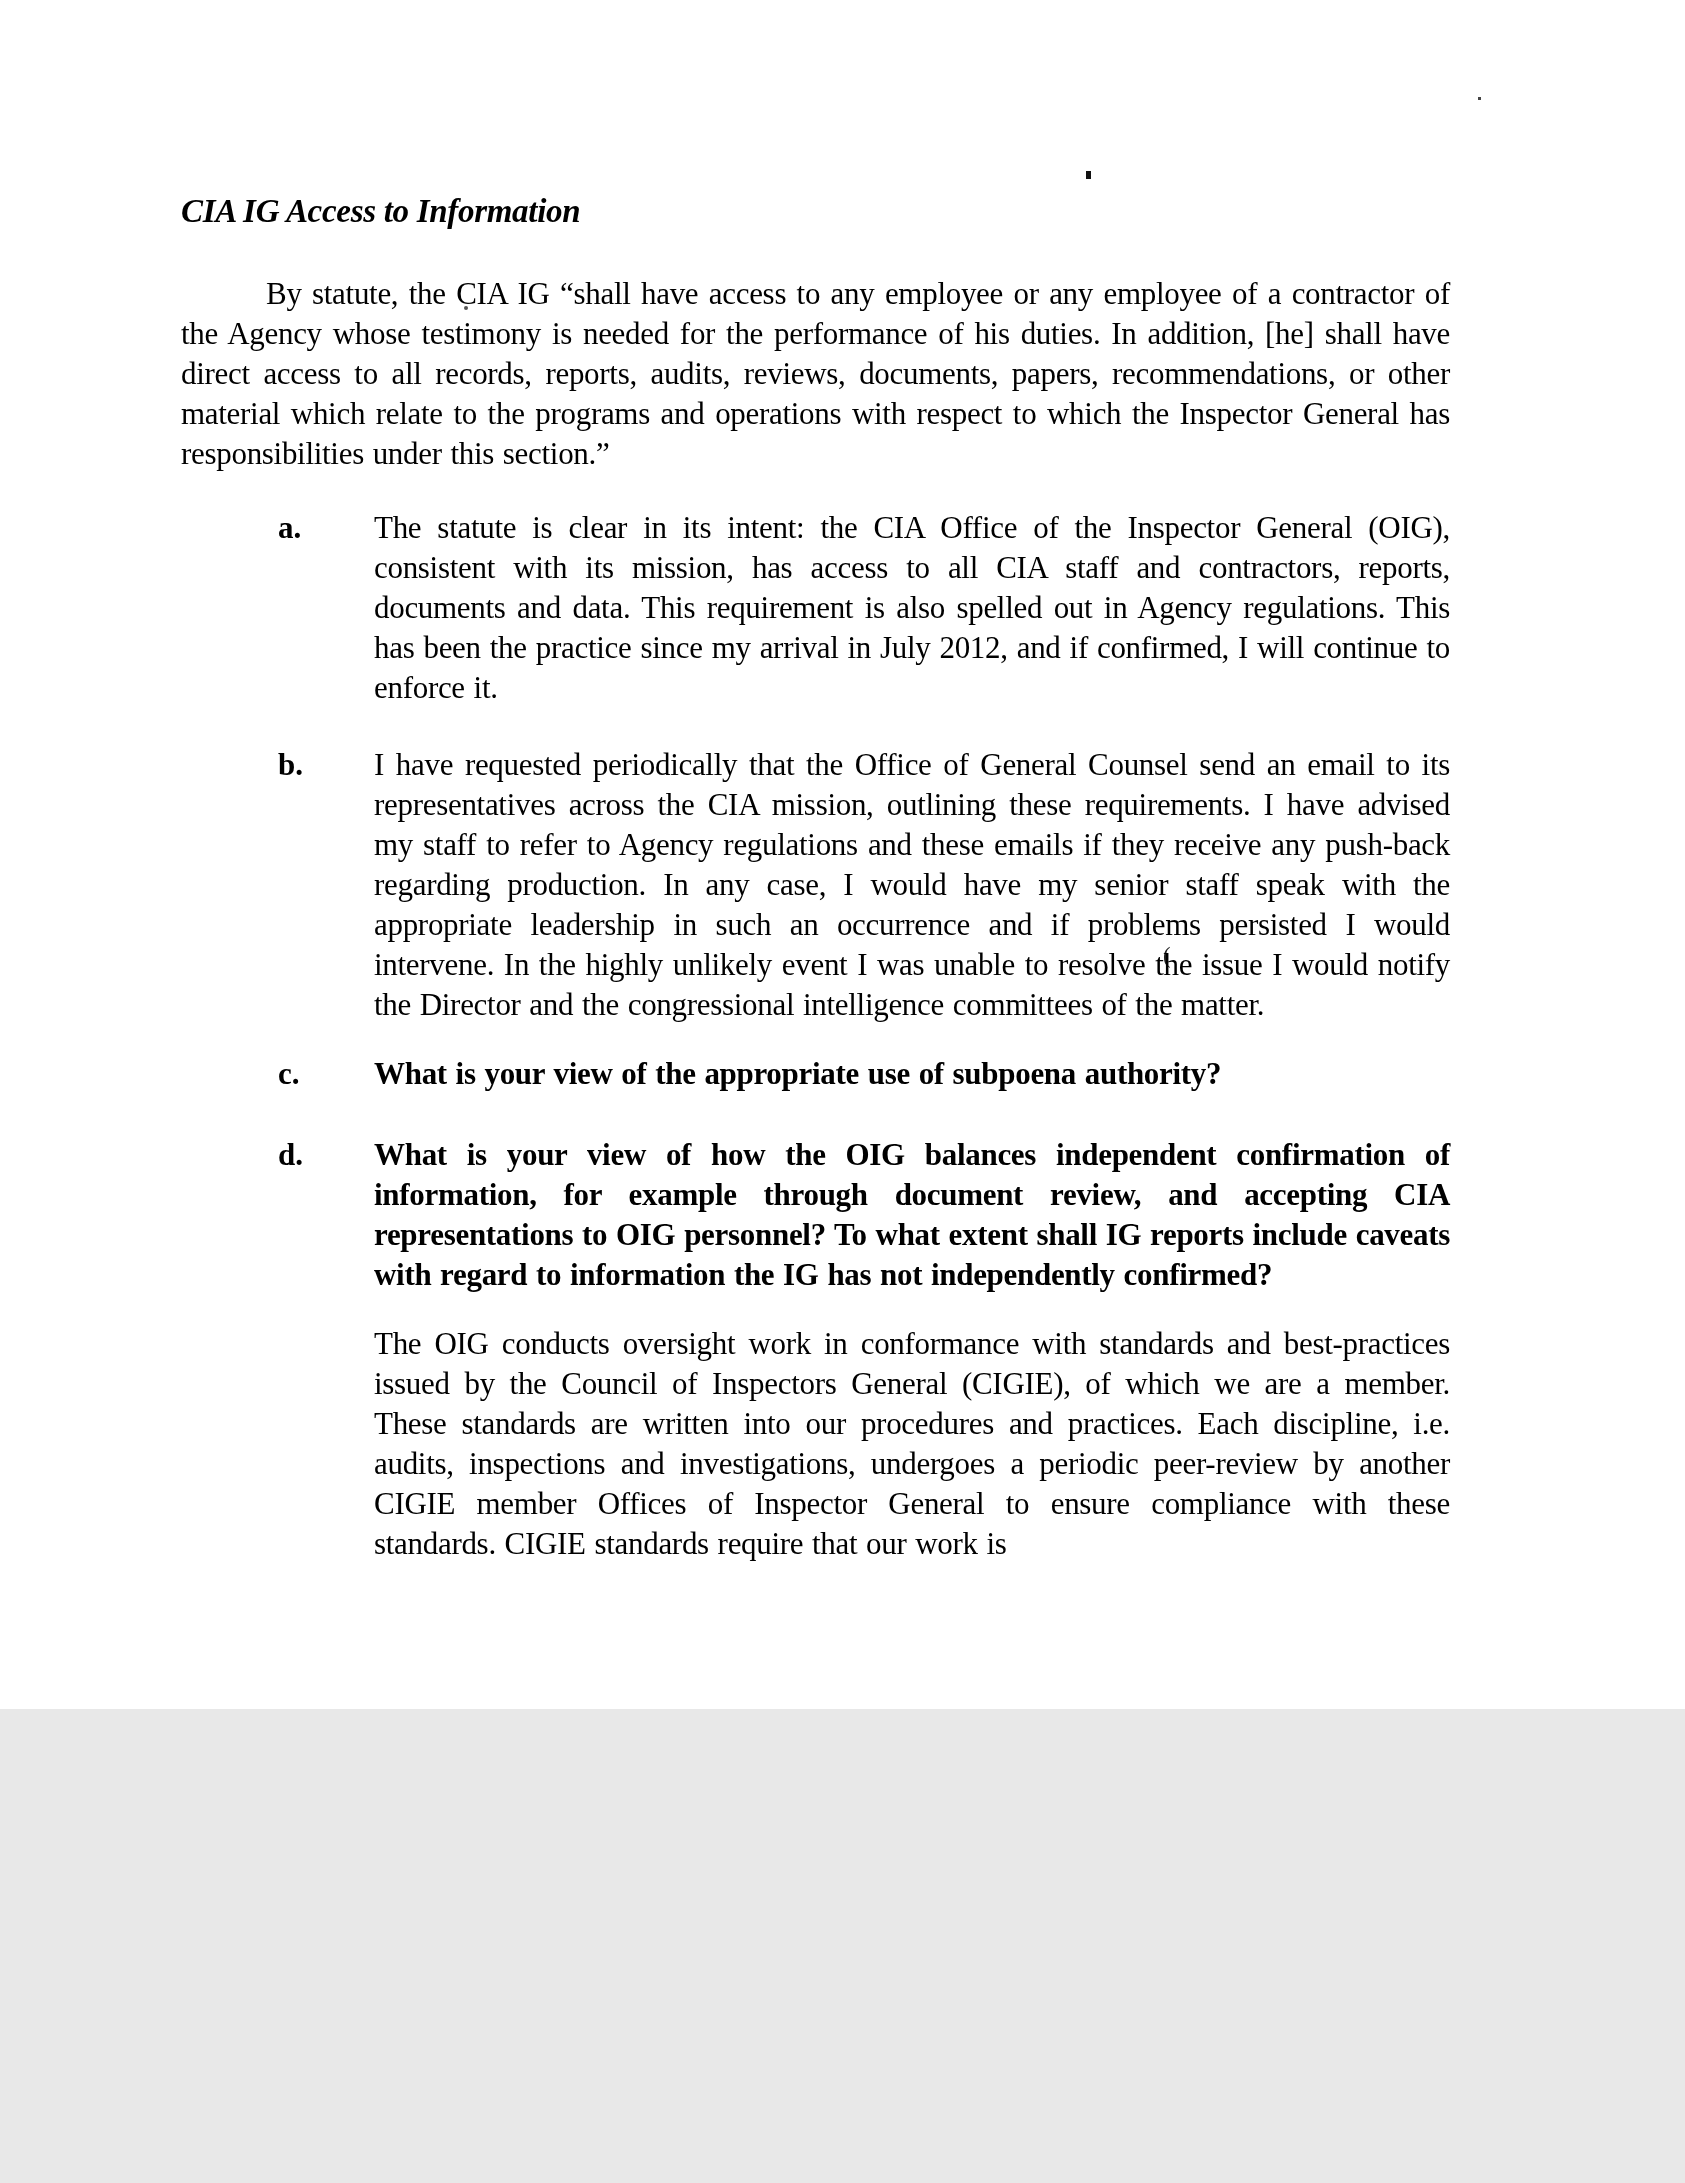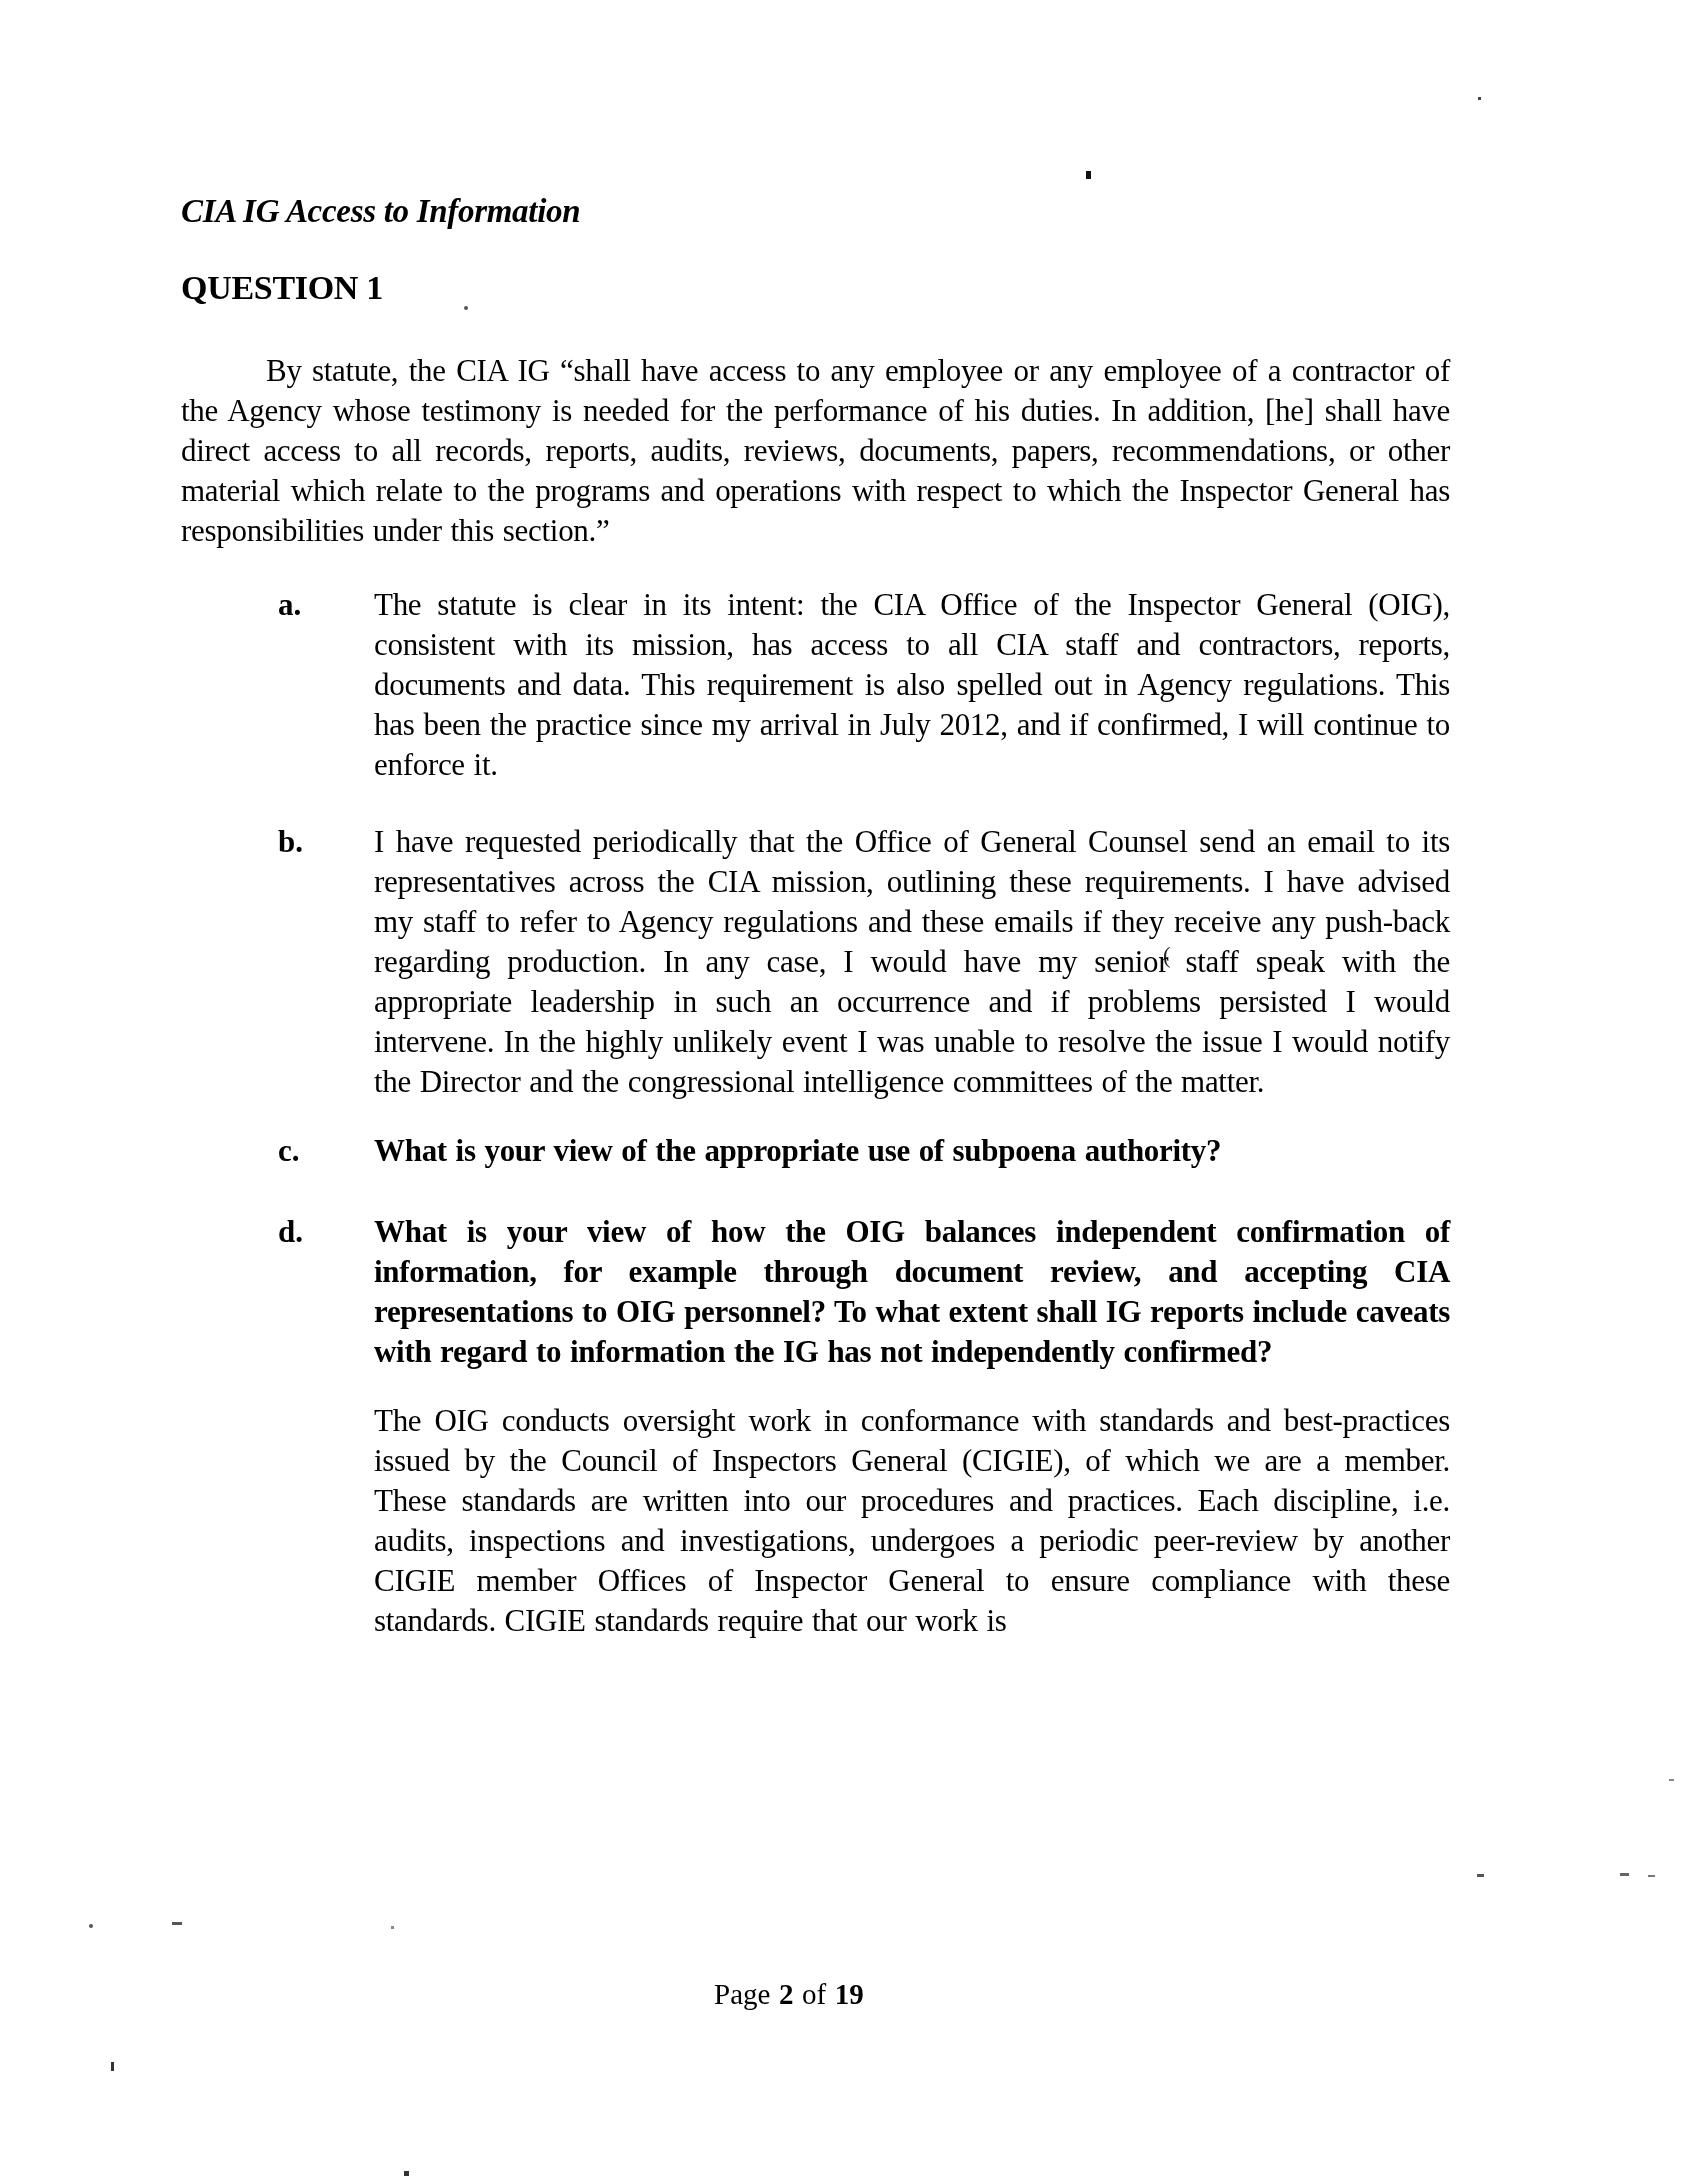--- a/index.html
+++ b/index.html
@@ -3,21 +3,21 @@
 <meta charset="utf-8">
 <style>
   html, body {
     margin: 0;
     padding: 0;
     background: #e8e8e8;
   }
   .page {
     position: relative;
     width: 1686px;
-    height: 2183px;
+    height: 1709px;
     background: #ffffff;
     overflow: hidden;
     font-family: "Liberation Serif", "DejaVu Serif", serif;
     color: #000000;
   }
   .content {
     position: absolute;
     left: 181px;
     top: 191px;
     width: 1269px;
@@ -133,21 +133,20 @@
   <div class="artifact art-9"></div>
   <div class="artifact art-10"></div>
   <div class="artifact art-11"></div>
   <div class="artifact art-12"></div>
   <div class="artifact art-13"></div>
 
   <main class="content">
 
     <h1 class="doc-header">CIA IG Access to Information</h1>
 
-    <h2 class="question-heading">QUESTION 1</h2>
 
     <p class="intro">By statute, the CIA IG “shall have access to any employee or any employee of a contractor of the Agency whose testimony is needed for the performance of his duties.  In addition, [he] shall have direct access to all records, reports, audits, reviews, documents, papers, recommendations, or other material which relate to the programs and operations with respect to which the Inspector General has responsibilities under this section.”</p>
 
     <section class="qa qa-a">
       <span class="qa-label">a.</span>
       <p class="qa-answer">The statute is clear in its intent: the CIA Office of the Inspector General (OIG), consistent with its mission, has access to all CIA staff and contractors, reports, documents and data.  This requirement is also spelled out in Agency regulations.  This has been the practice since my arrival in July 2012, and if confirmed, I will continue to enforce it.</p>
     </section>
 
     <section class="qa qa-b">
       <span class="qa-label">b.</span>

